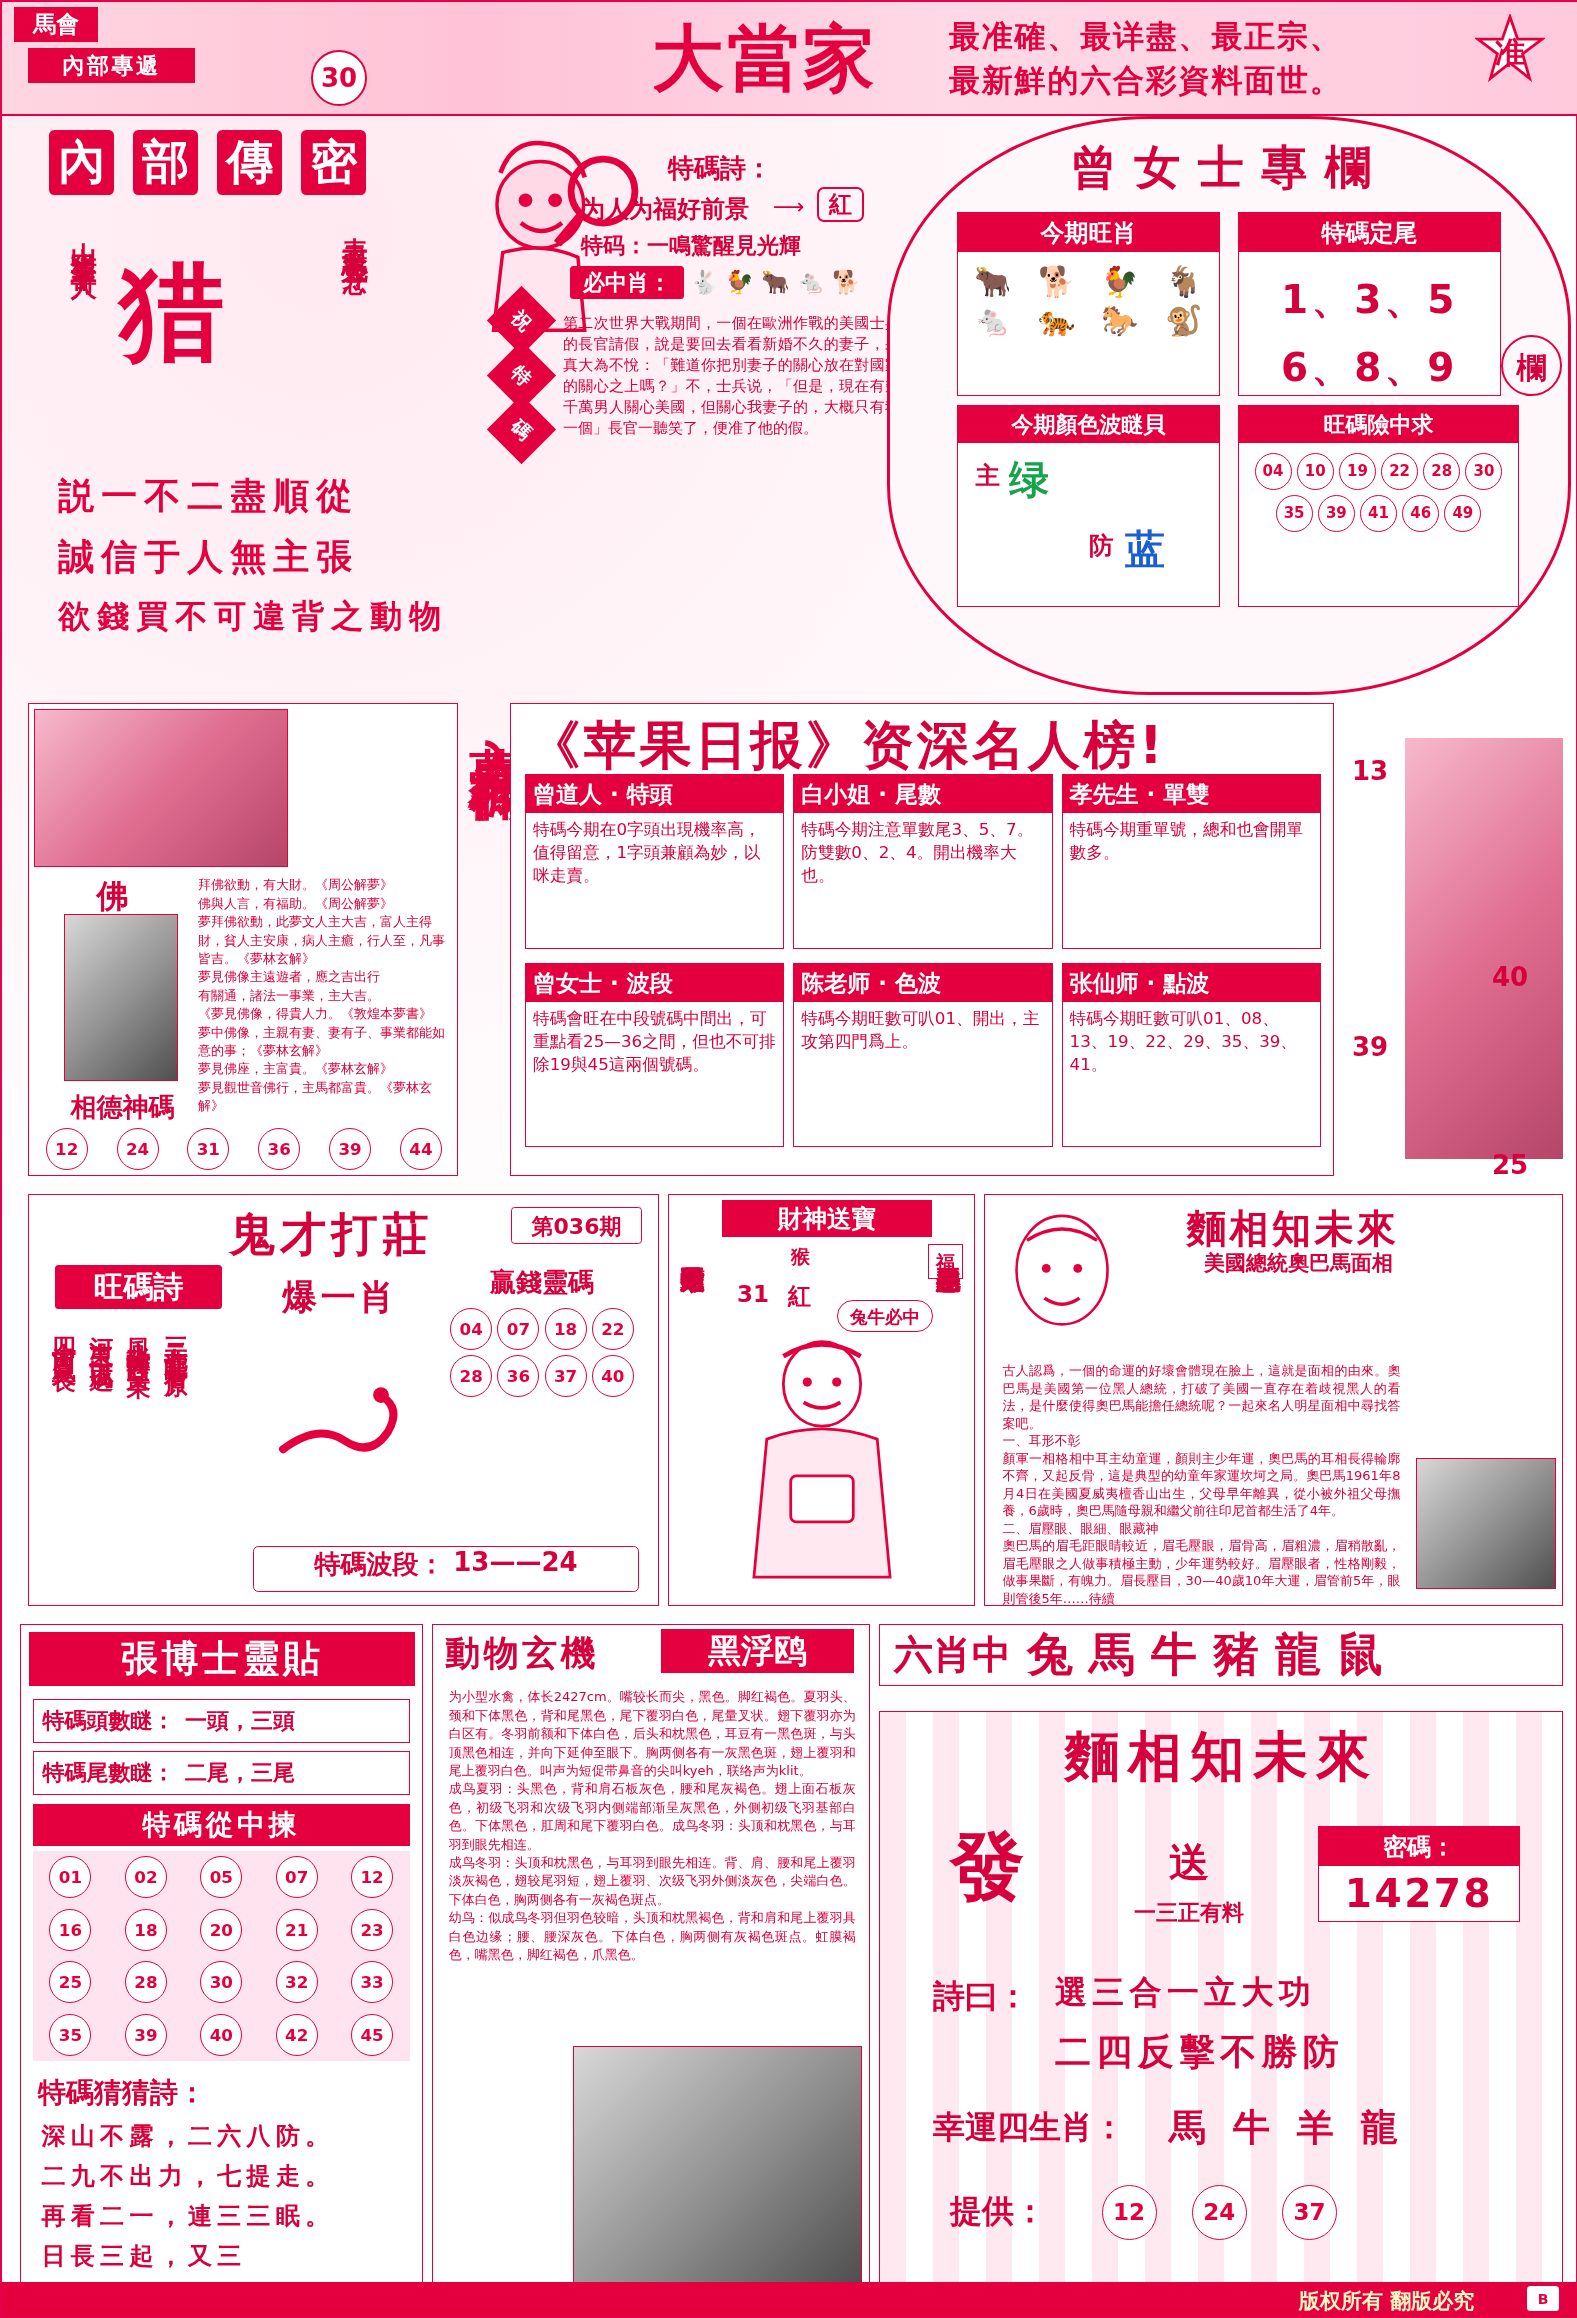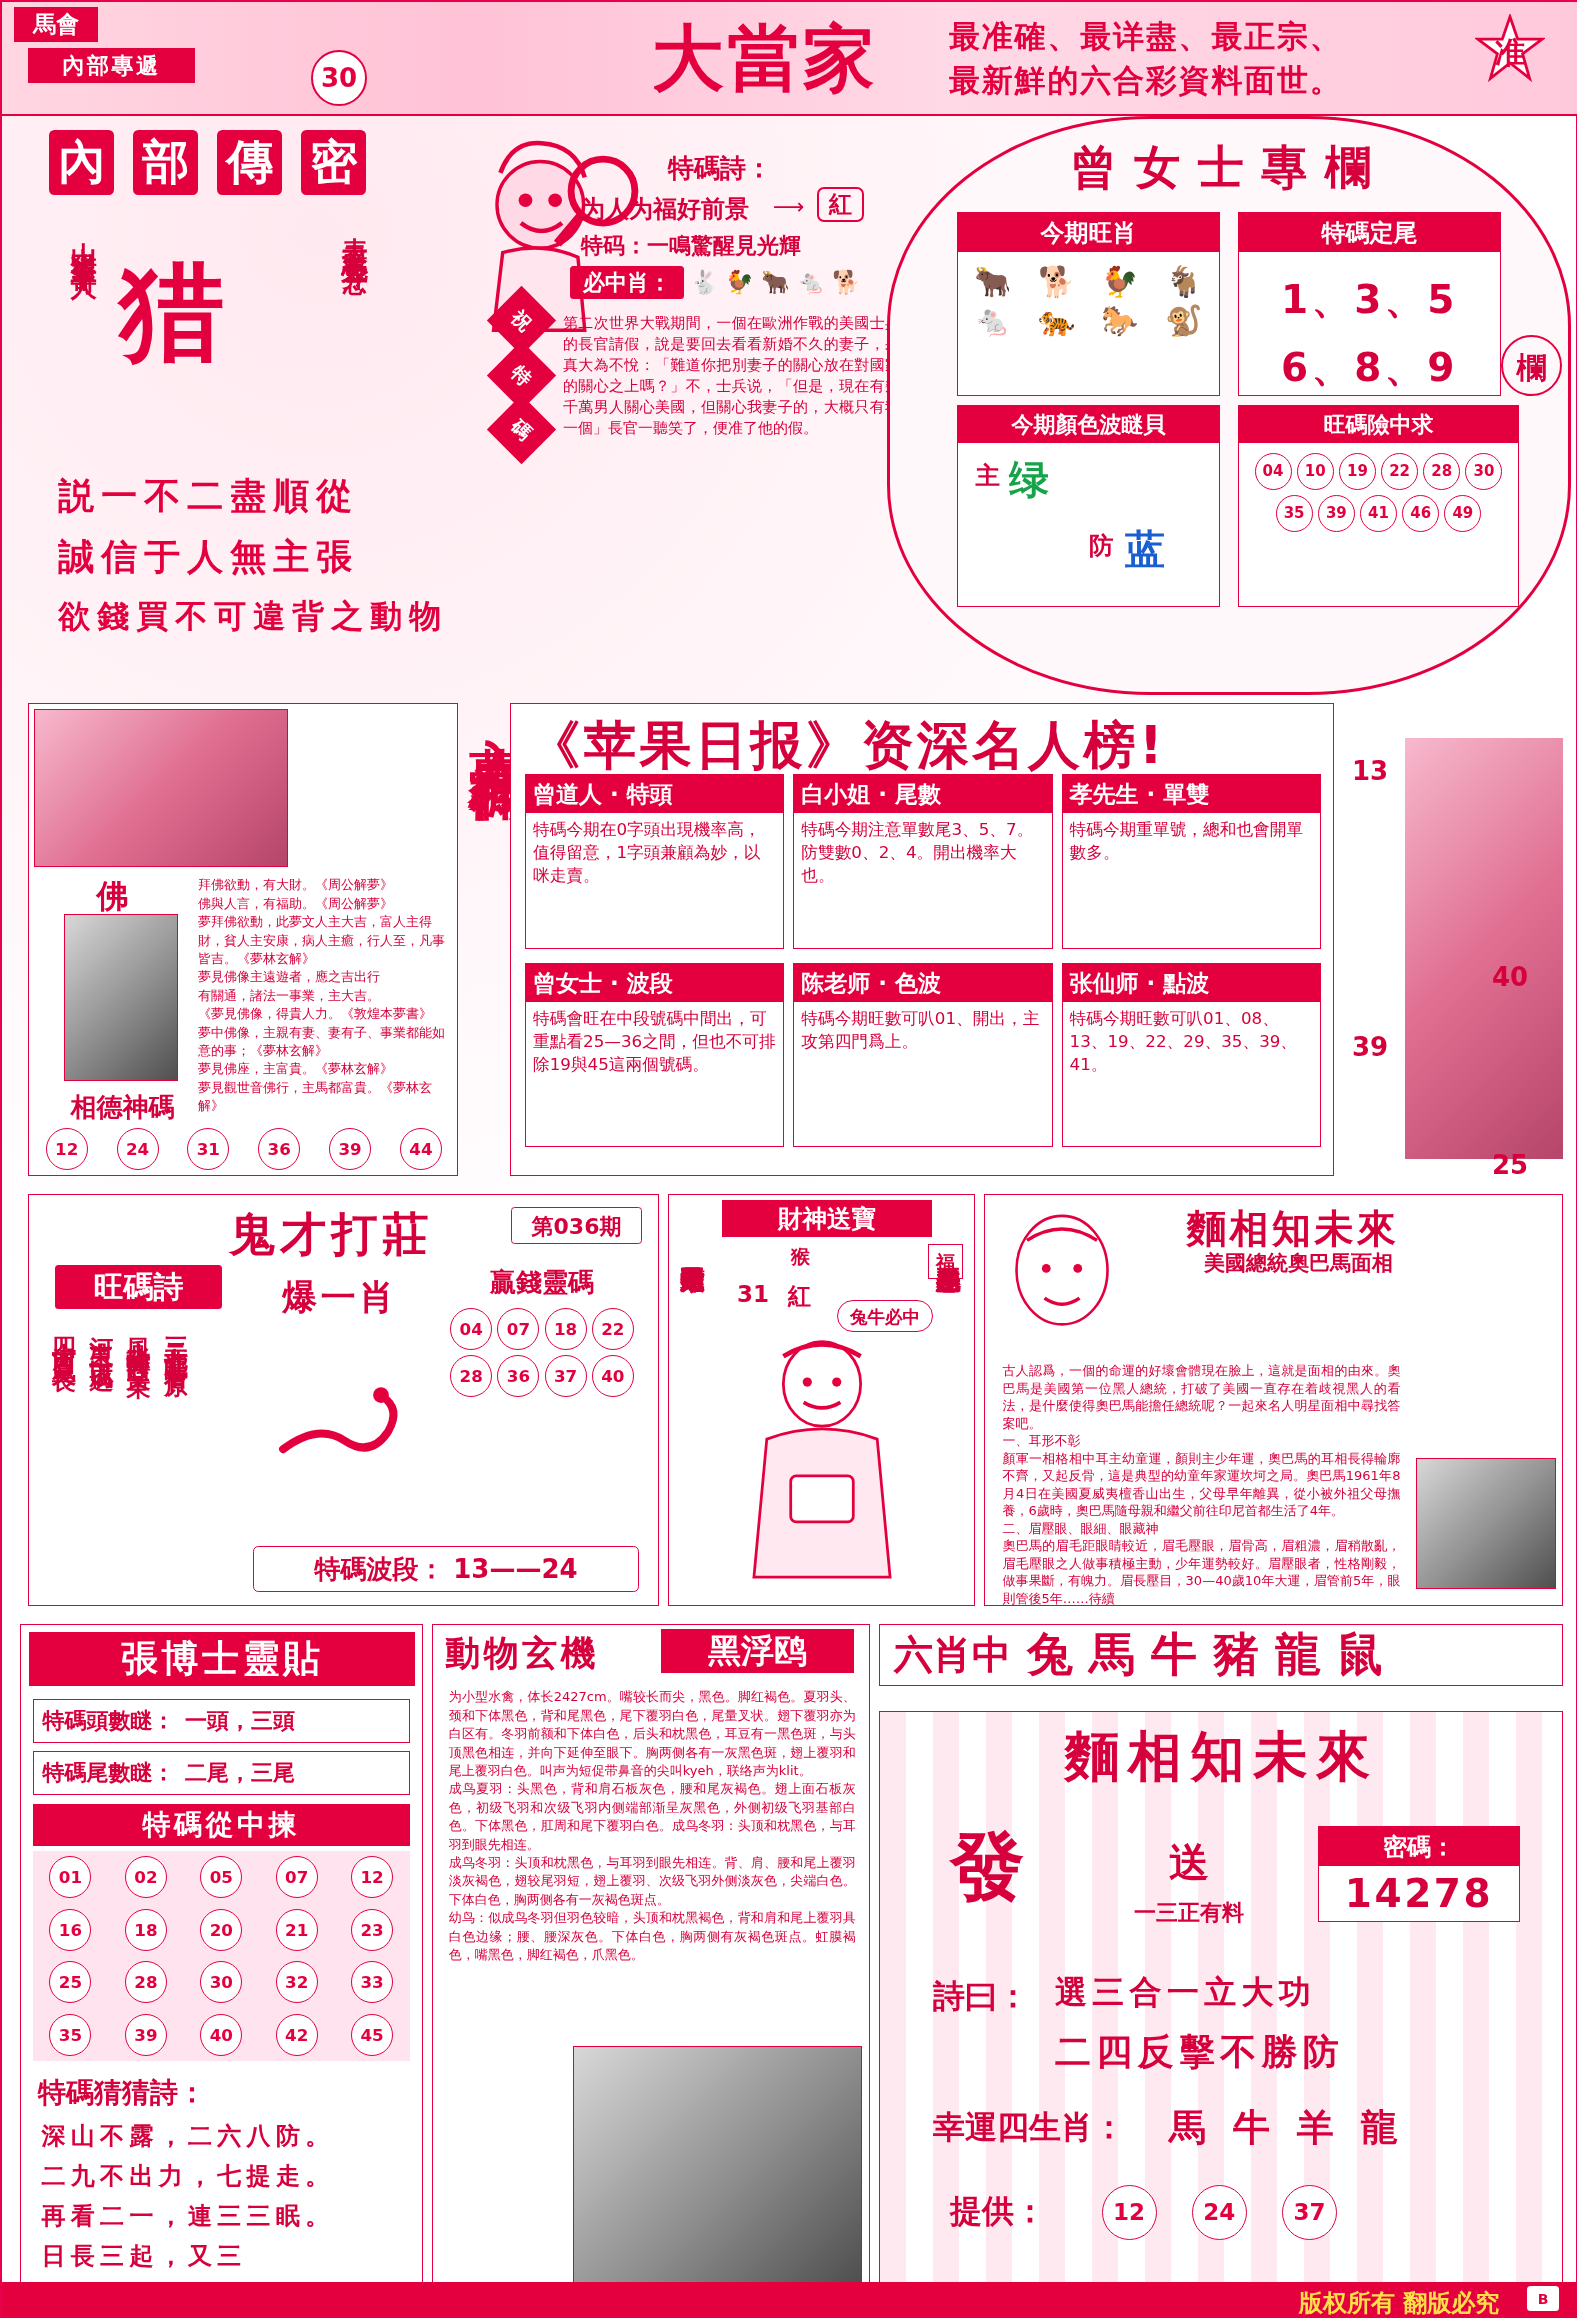--- a/index.html
+++ b/index.html
@@ -299,21 +299,21 @@
       <span class="ball">04</span>
       <span class="ball">07</span>
       <span class="ball">18</span>
       <span class="ball">22</span>
       <span class="ball">28</span>
       <span class="ball">36</span>
       <span class="ball">37</span>
       <span class="ball">40</span>
     </div>
 
-    <div class="abs box" style="left:224px;top:351px;width:386px;height:46px;display:flex;align-items:center;justify-content:center;gap:8.8px;border-radius:5.3px;">
+    <div class="abs box" style="left:224px;top:351px;width:386px;height:46px;display:flex;align-items:flex-start;justify-content:center;gap:8.8px;border-radius:5.3px;">
       <span class="bold" style="font-size:26px;">特碼波段：</span>
       <span class="bold" style="font-size:26px;">13——24</span>
     </div>
   </div>
 
   <div class="abs box" style="left:666px;top:1192px;width:307px;height:412px;background:#fff;">
     <div class="abs hdrbar bold center" style="left:53px;top:5.3px;width:210px;height:37px;font-size:24.5px;line-height:37px;">財神送寶</div>
     <div class="abs vert bold" style="left:7px;top:53px;height:289px;font-size:24.5px;">鼠蛇雖是不同類</div>
     <div class="abs vert bold" style="left:263px;top:53px;height:289px;font-size:24.5px;">相差懸殊也不多</div>
     <div class="abs bold center" style="left:105px;top:49px;width:53px;font-size:19px;">猴</div>
@@ -433,18 +433,18 @@
     <div class="abs bold" style="left:289px;top:391px;font-size:37px;letter-spacing:7px;">馬 牛 羊 龍</div>
     <div class="abs bold" style="left:70px;top:478px;font-size:32px;">提供：</div>
     <div class="abs" style="left:219px;top:470px;width:351px;display:flex;gap:30px;">
       <span class="ball" style="width:53px;height:53px;font-size:23px;">12</span>
       <span class="ball" style="width:53px;height:53px;font-size:23px;">24</span>
       <span class="ball" style="width:53px;height:53px;font-size:23px;">37</span>
     </div>
   </div>
 
   <div class="abs" id="footer">
-    <div class="abs bold" style="left:1297px;top:5.3px;font-size:24px;color:#fde047;">版权所有 翻版必究</div>
+    <div class="abs bold" style="left:1297px;top:5.3px;font-size:21px;color:#fef9c3;">版权所有 翻版必究</div>
     <div class="abs foot-b" style="left:1525px;top:4.4px;">B</div>
   </div>
 
 </div>
 
 
 </body></html>

